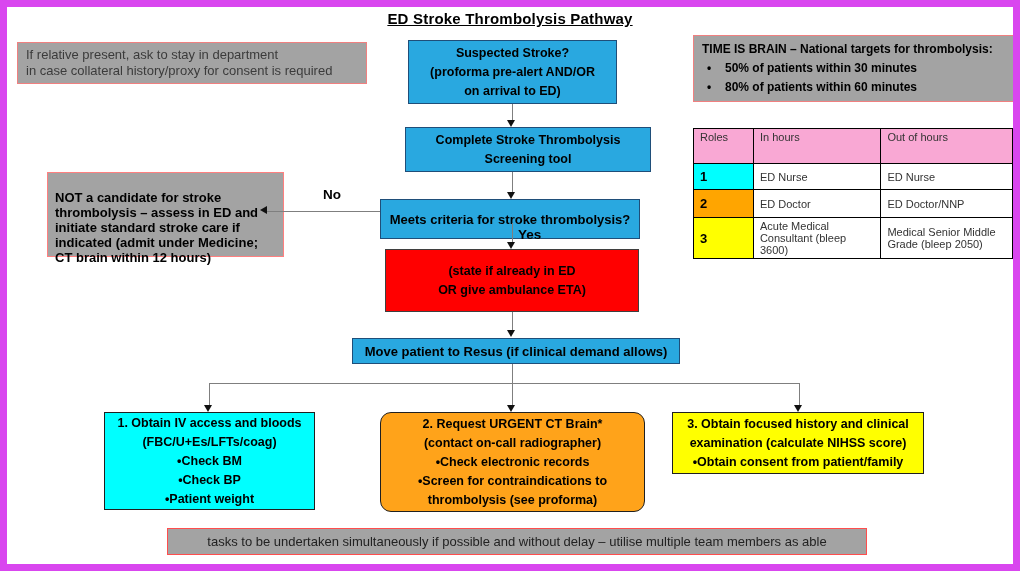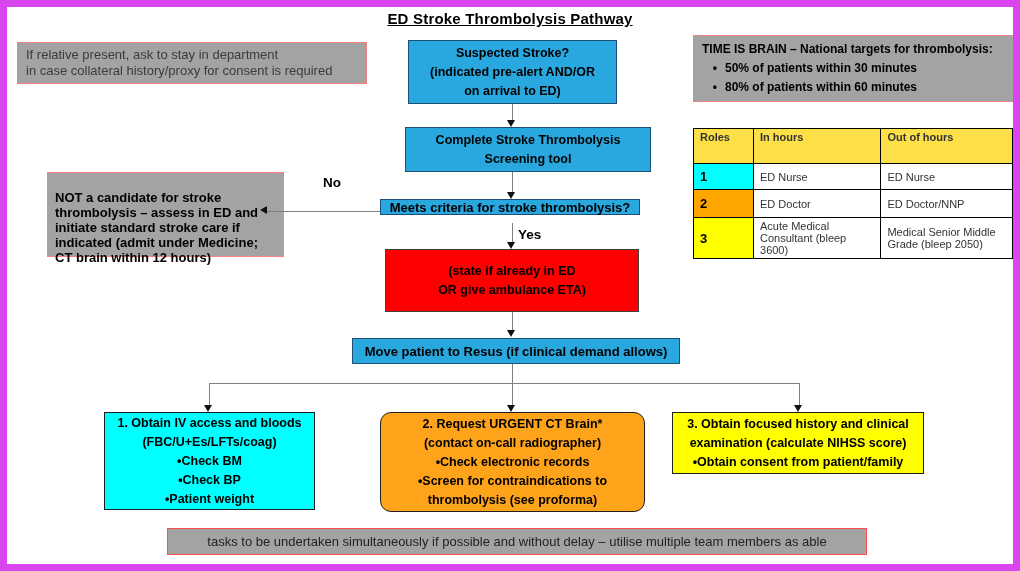--- a/index.html
+++ b/index.html
@@ -17,67 +17,67 @@
   .title span { text-decoration:underline; }
 
   
   .flowbox {
     background:#29A8E0; border:1.6px solid #1F4E79; color:#000;
     font-weight:bold; font-size:12.5px; line-height:19px; text-align:center;
     display:flex; flex-direction:column; justify-content:center;
   }
   #box-suspected { left:401px; top:33px;  width:209px; height:64px; }
   #box-screening { left:398px; top:120px; width:246px; height:45px; }
-  #box-criteria  { left:373px; top:192px; width:260px; height:16px; font-size:13px; }
+  #box-criteria  { left:373px; top:192px; width:260px; height:40px; font-size:13px; }
   #box-call      { left:378px; top:242px; width:254px; height:63px; background:#FF0000; border-color:#3f3f3f; }
   #box-resus     { left:345px; top:331px; width:328px; height:26px; font-size:13px; }
   #box-task1     { left:97px;  top:405px; width:211px; height:98px;  background:#00FFFF; border-color:#202020; }
   #box-task2     { left:373px; top:405px; width:265px; height:100px; background:#FFA31A; border-color:#202020;border-radius:11px; }
   #box-task3     { left:665px; top:405px; width:252px; height:62px;  background:#FFFF00; border-color:#202020; }
 
   
   .note { background:#a3a3a3; border:1.5px solid #F08080; }
   #note-relative { left:10px;  top:35px;  width:350px; height:42px;
     font-size:13px; color:#3b3b3b; padding:4px 8px; line-height:16px; }
   #note-time     { left:686px; top:28px;  width:332px; height:67px;
     font-size:12px; font-weight:bold; padding:4px 8px 4px 8px; line-height:19px; }
   #note-not      { left:40px;  top:165px; width:237px; height:85px; border-color:#FF8080;
     font-size:13px; font-weight:bold; line-height:15px; padding:17px 7px; }
   #note-footer   { left:160px; top:521px; width:700px; height:27px; border-color:#FF4D4D;
     font-size:13px; color:#222; display:flex; align-items:center; justify-content:center; }
 
-  .bullet-row { display:flex;text-align:right; }
+  .bullet-row { display:flex; }
   .bullet { width:10px; margin-left:5px; flex:none; }
   .bullet::before { content:"\2022"; }
   .bullet-gap { width:8px; flex:none; }
 
   
   #roles-table { left:686px; top:121px; border-collapse:collapse; font-size:11px; color:#333; }
   #roles-table th, #roles-table td { border:1px solid #000; padding:2px 6px; }
-  #roles-table th { width:48px; height:30px; font-weight:bold; text-align:left; vertical-align:top; background:#fde047; }
+  #roles-table th { width:48px; height:30px; font-weight:normal; text-align:left; vertical-align:top; background:#f9a8d4; }
   #roles-table th.col-in  { width:118px; }
   #roles-table th.col-out { width:122px; }
   #roles-table td { vertical-align:middle; }
   tr.r1 td { height:21px; } tr.r2 td { height:23px; } tr.r3 td { height:34px; }
   .role-cell { font-weight:bold; font-size:13px; color:#000; vertical-align:middle; }
   .bg-cyan   { background:#00FFFF; }
   .bg-orange { background:#FFA500; }
   .bg-yellow { background:#FFFF00; }
 
   
   .vline { position:absolute; width:1px; background:#7f7f7f; }
   .hline { position:absolute; height:1px; background:#7f7f7f; }
   .arrow-down { position:absolute; width:0; height:0;
     border-left:4.5px solid transparent; border-right:4.5px solid transparent;
     border-top:7px solid #111; }
   .arrow-left { position:absolute; width:0; height:0;
     border-top:4.5px solid transparent; border-bottom:4.5px solid transparent;
     border-right:7px solid #111; }
   .branch-label { position:absolute; font-weight:bold; font-size:13.5px; color:#000; }
-  #label-no  { left:300px; top:168px; width:50px; text-align:center; }
+  #label-no  { left:300px; top:180px; width:50px; text-align:center; }
   #label-yes { left:511px; top:220px; }
 </style>
 </head>
 <body>
 
 <div class="page">
 
   <div class="abs title">
     <span>ED Stroke Thrombolysis Pathway</span>
   </div>
@@ -121,21 +121,21 @@
     <tr class="r3">
       <td class="role-cell bg-yellow">3</td>
       <td>Acute Medical Consultant (bleep 3600)</td>
       <td>Medical Senior Middle Grade (bleep 2050)</td>
     </tr>
   </tbody>
     </table>
 
   <div class="abs flowbox" id="box-suspected">
     <div>Suspected Stroke?</div>
-    <div>(indicated pre-alert AND/OR</div>
+    <div>(proforma pre-alert AND/OR</div>
     <div>on arrival to ED)</div>
   </div>
 
   <div class="abs flowbox" id="box-screening">
     <div>Complete Stroke Thrombolysis</div>
     <div>Screening tool</div>
   </div>
 
   <div class="abs flowbox" id="box-criteria">
     <div>Meets criteria for stroke thrombolysis?</div>

